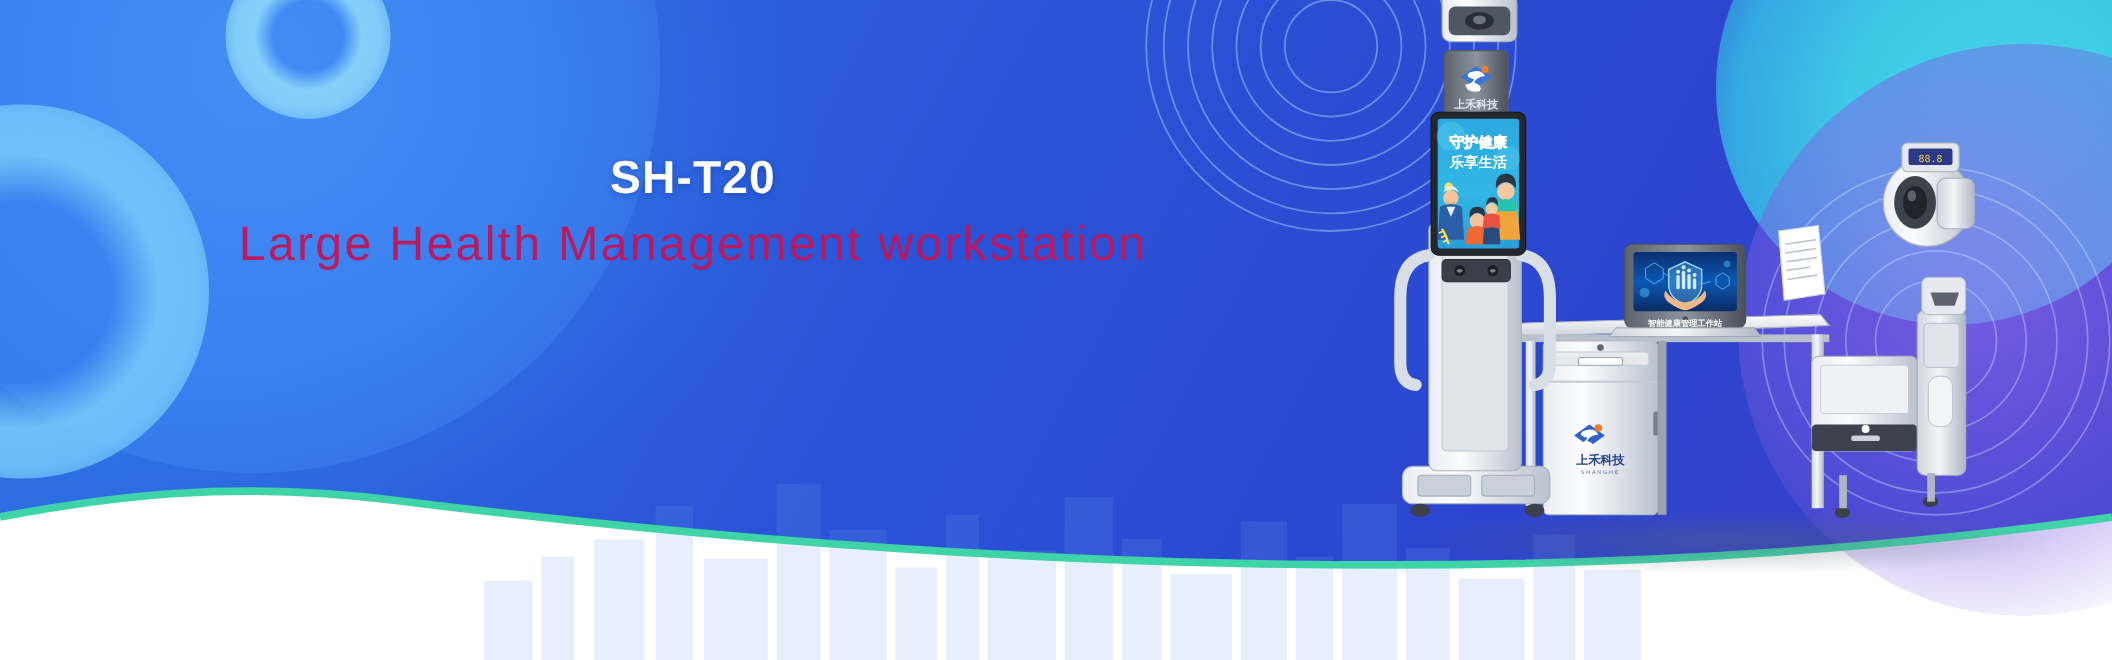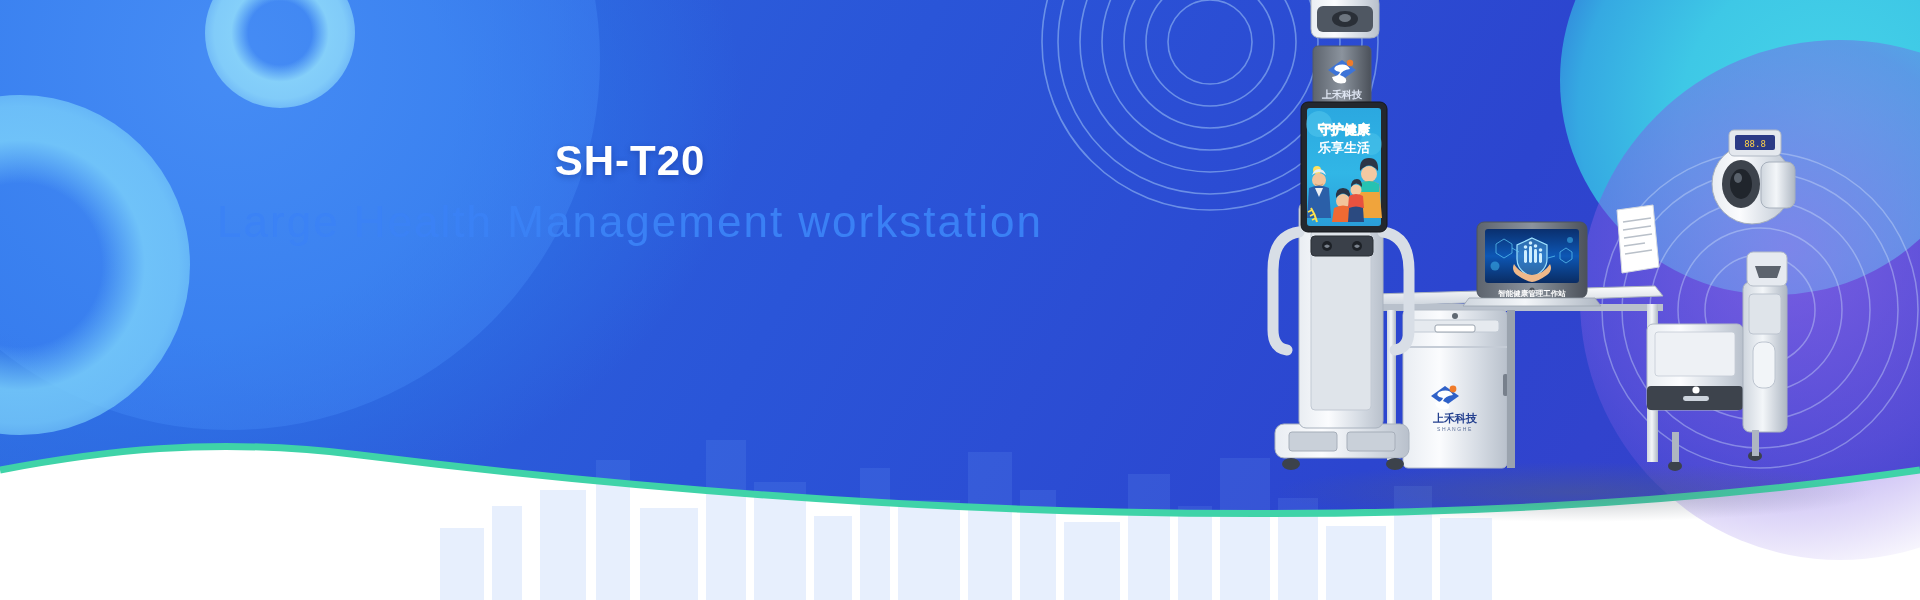--- a/index.html
+++ b/index.html
@@ -79,21 +79,21 @@
   .headline{
     font-size:100px;font-weight:bold;line-height:1.08;
     margin:0;letter-spacing:4px;
     background:linear-gradient(90deg,#ffffff 0%,#ffffff 42%,#d8fff4 58%,#9ef3e0 78%,#b9f6ec 100%);
     -webkit-background-clip:text;background-clip:text;
     color:transparent;-webkit-text-fill-color:transparent;
     filter:drop-shadow(3px 5px 0 rgba(30,60,180,.45));
     white-space:nowrap;
   }
   .subline{
-    font-size:44px;font-weight:300;color:#3b82f6;
+    font-size:44px;font-weight:300;color:#be185d;
     letter-spacing:2px;line-height:1;
     margin:18px 0 0 0;white-space:nowrap;
     opacity:.97;
   }
 
   
   .product{position:absolute;left:1255px;top:-6px;width:640px;height:600px;}
   .product svg{display:block;}
 </style>
 </head>

